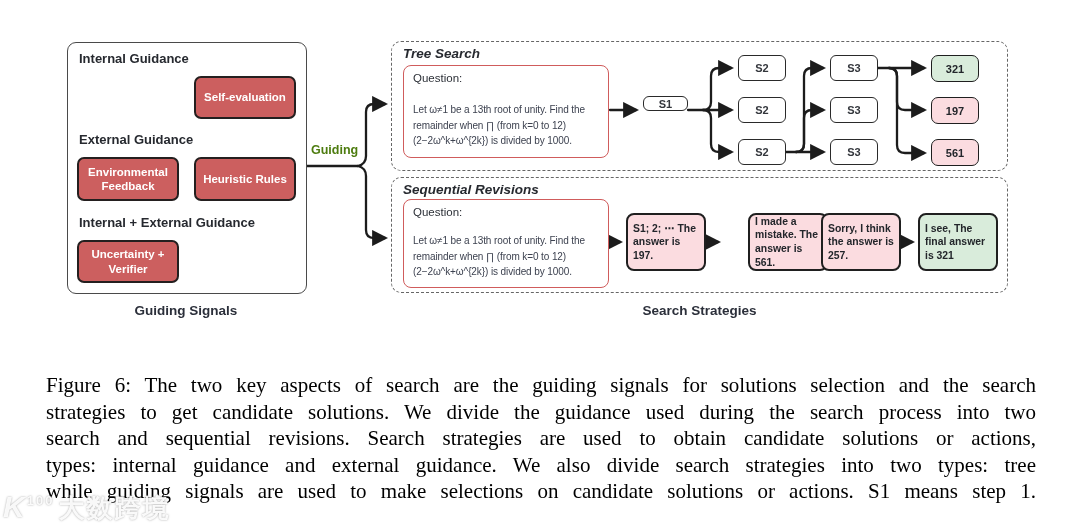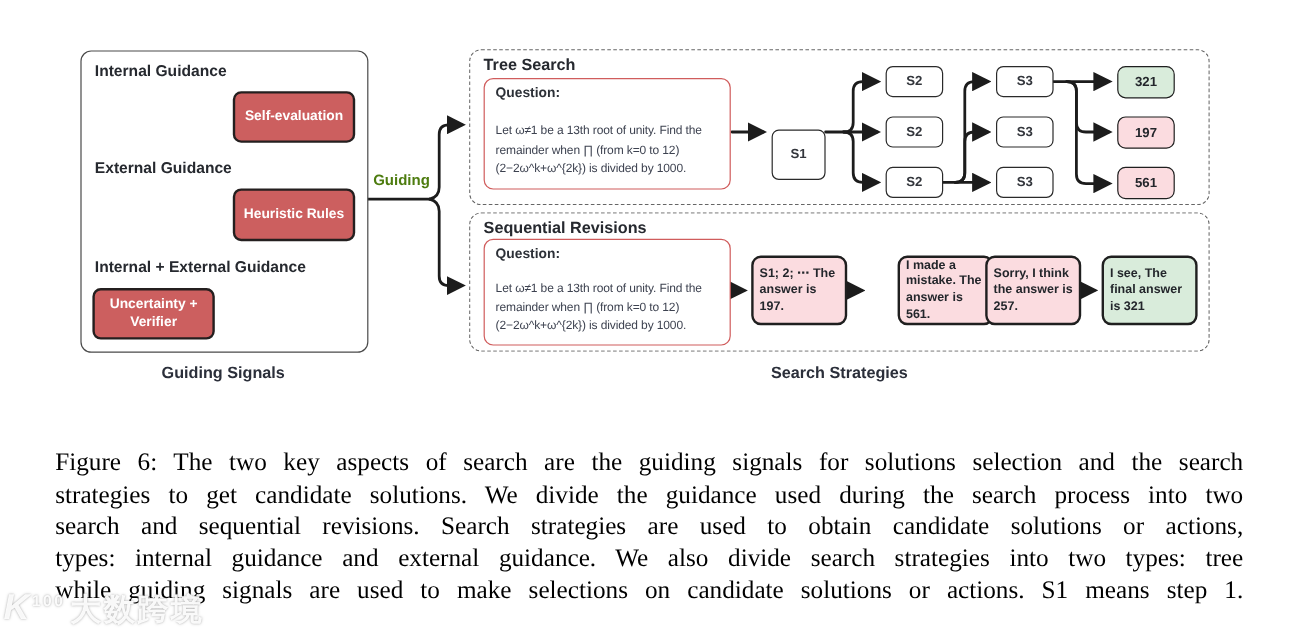--- a/index.html
+++ b/index.html
@@ -17,23 +17,23 @@
     color:#fff;font-weight:bold;font-size:11.5px;line-height:1.25;display:flex;align-items:center;
     justify-content:center;text-align:center;box-sizing:border-box;padding:2px 4px;}
   .panel-caption{position:absolute;left:67px;top:303px;width:238px;text-align:center;
     font-size:13.5px;font-weight:bold;color:#2b2f3a;}
 
   
   .guiding-label{position:absolute;left:311px;top:143px;font-size:12.5px;font-weight:bold;color:#4d7c0f;}
 
   
   .dashed-box{position:absolute;border:1.5px dashed #666;border-radius:10px;background:transparent;box-sizing:border-box;}
-  .box-title{position:absolute;left:11px;top:4px;font-size:13.5px;font-weight:bold;color:#26292f;white-space:nowrap;}
+  .box-title{position:absolute;left:11px;top:4px;font-size:13.5px;font-weight:bold;color:#26292f;white-space:nowrap;font-style:italic;}
   .question{position:absolute;width:206px;border:1.6px solid #d05c5c;border-radius:8px;background:#fff;box-sizing:border-box;}
-  .q-label{position:absolute;left:9px;top:6px;font-size:11.5px;font-weight:bold;color:#2c3037;}
+  .q-label{position:absolute;left:9px;top:6px;font-size:11.5px;font-weight:normal;color:#2c3037;}
   .q-body{position:absolute;left:9px;font-size:10px;line-height:15.5px;color:#3d4250;letter-spacing:-0.1px;}
   .q-line{display:block;white-space:nowrap;}
 
   
   .node{position:absolute;background:#fff;border:1.9px solid #2a2a2a;border-radius:6px;
     display:flex;align-items:center;justify-content:center;font-size:11px;font-weight:bold;color:#33363c;box-sizing:border-box;}
   .ans{position:absolute;border:1.9px solid #1f1f1f;border-radius:7px;display:flex;align-items:center;
     justify-content:center;font-size:11px;font-weight:bold;color:#23262b;box-sizing:border-box;}
   .correct{background:#d9ecdb;}
   .incorrect{background:#fbdce0;}
@@ -94,20 +94,21 @@
       <path d="M805,242 H815" marker-end="url(#ah)"></path>
       <path d="M902,242 H912" marker-end="url(#ah)"></path>
     </g>
   </svg>
 
   <div class="panel">
     <div class="g-head" style="top:8px">Internal Guidance</div>
     <div class="sig" style="left:126px;top:33px;height:43px">Self-evaluation</div>
 
     <div class="g-head" style="top:89px">External Guidance</div>
+    <div class="sig" style="left:9px;top:114px;height:44px">Environmental Feedback</div>
     <div class="sig" style="left:126px;top:114px;height:44px">Heuristic Rules</div>
 
     <div class="g-head" style="top:172px">Internal + External Guidance</div>
     <div class="sig" style="left:9px;top:197px;height:43px">Uncertainty + Verifier</div>
   </div>
   <div class="panel-caption">Guiding Signals</div>
 
   <div class="guiding-label">Guiding</div>
 
   <div class="dashed-box" style="left:391px;top:41px;width:617px;height:130px">
@@ -115,21 +116,21 @@
     <div class="question" style="left:11px;top:23px;height:93px">
       <div class="q-label">Question:</div>
       <div class="q-body" style="top:36px">
         <span class="q-line">Let ω≠1 be a 13th root of unity. Find the</span>
         <span class="q-line">remainder when ∏ (from k=0 to 12)</span>
         <span class="q-line">(2−2ω^k+ω^{2k}) is divided by 1000.</span>
       </div>
     </div>
   </div>
 
-  <div class="node" style="left:643px;top:108px;width:45px;height:42px">S1</div>
+  <div class="node" style="left:643px;top:96px;width:45px;height:15px">S1</div>
 
   <div class="node" style="left:738px;top:55px;width:48px;height:26px">S2</div>
   <div class="node" style="left:738px;top:97px;width:48px;height:26px">S2</div>
   <div class="node" style="left:738px;top:139px;width:48px;height:26px">S2</div>
 
   <div class="node" style="left:830px;top:55px;width:48px;height:26px">S3</div>
   <div class="node" style="left:830px;top:97px;width:48px;height:26px">S3</div>
   <div class="node" style="left:830px;top:139px;width:48px;height:26px">S3</div>
 
   <div class="ans correct" style="left:931px;top:55px;width:48px;height:27px">321</div>

